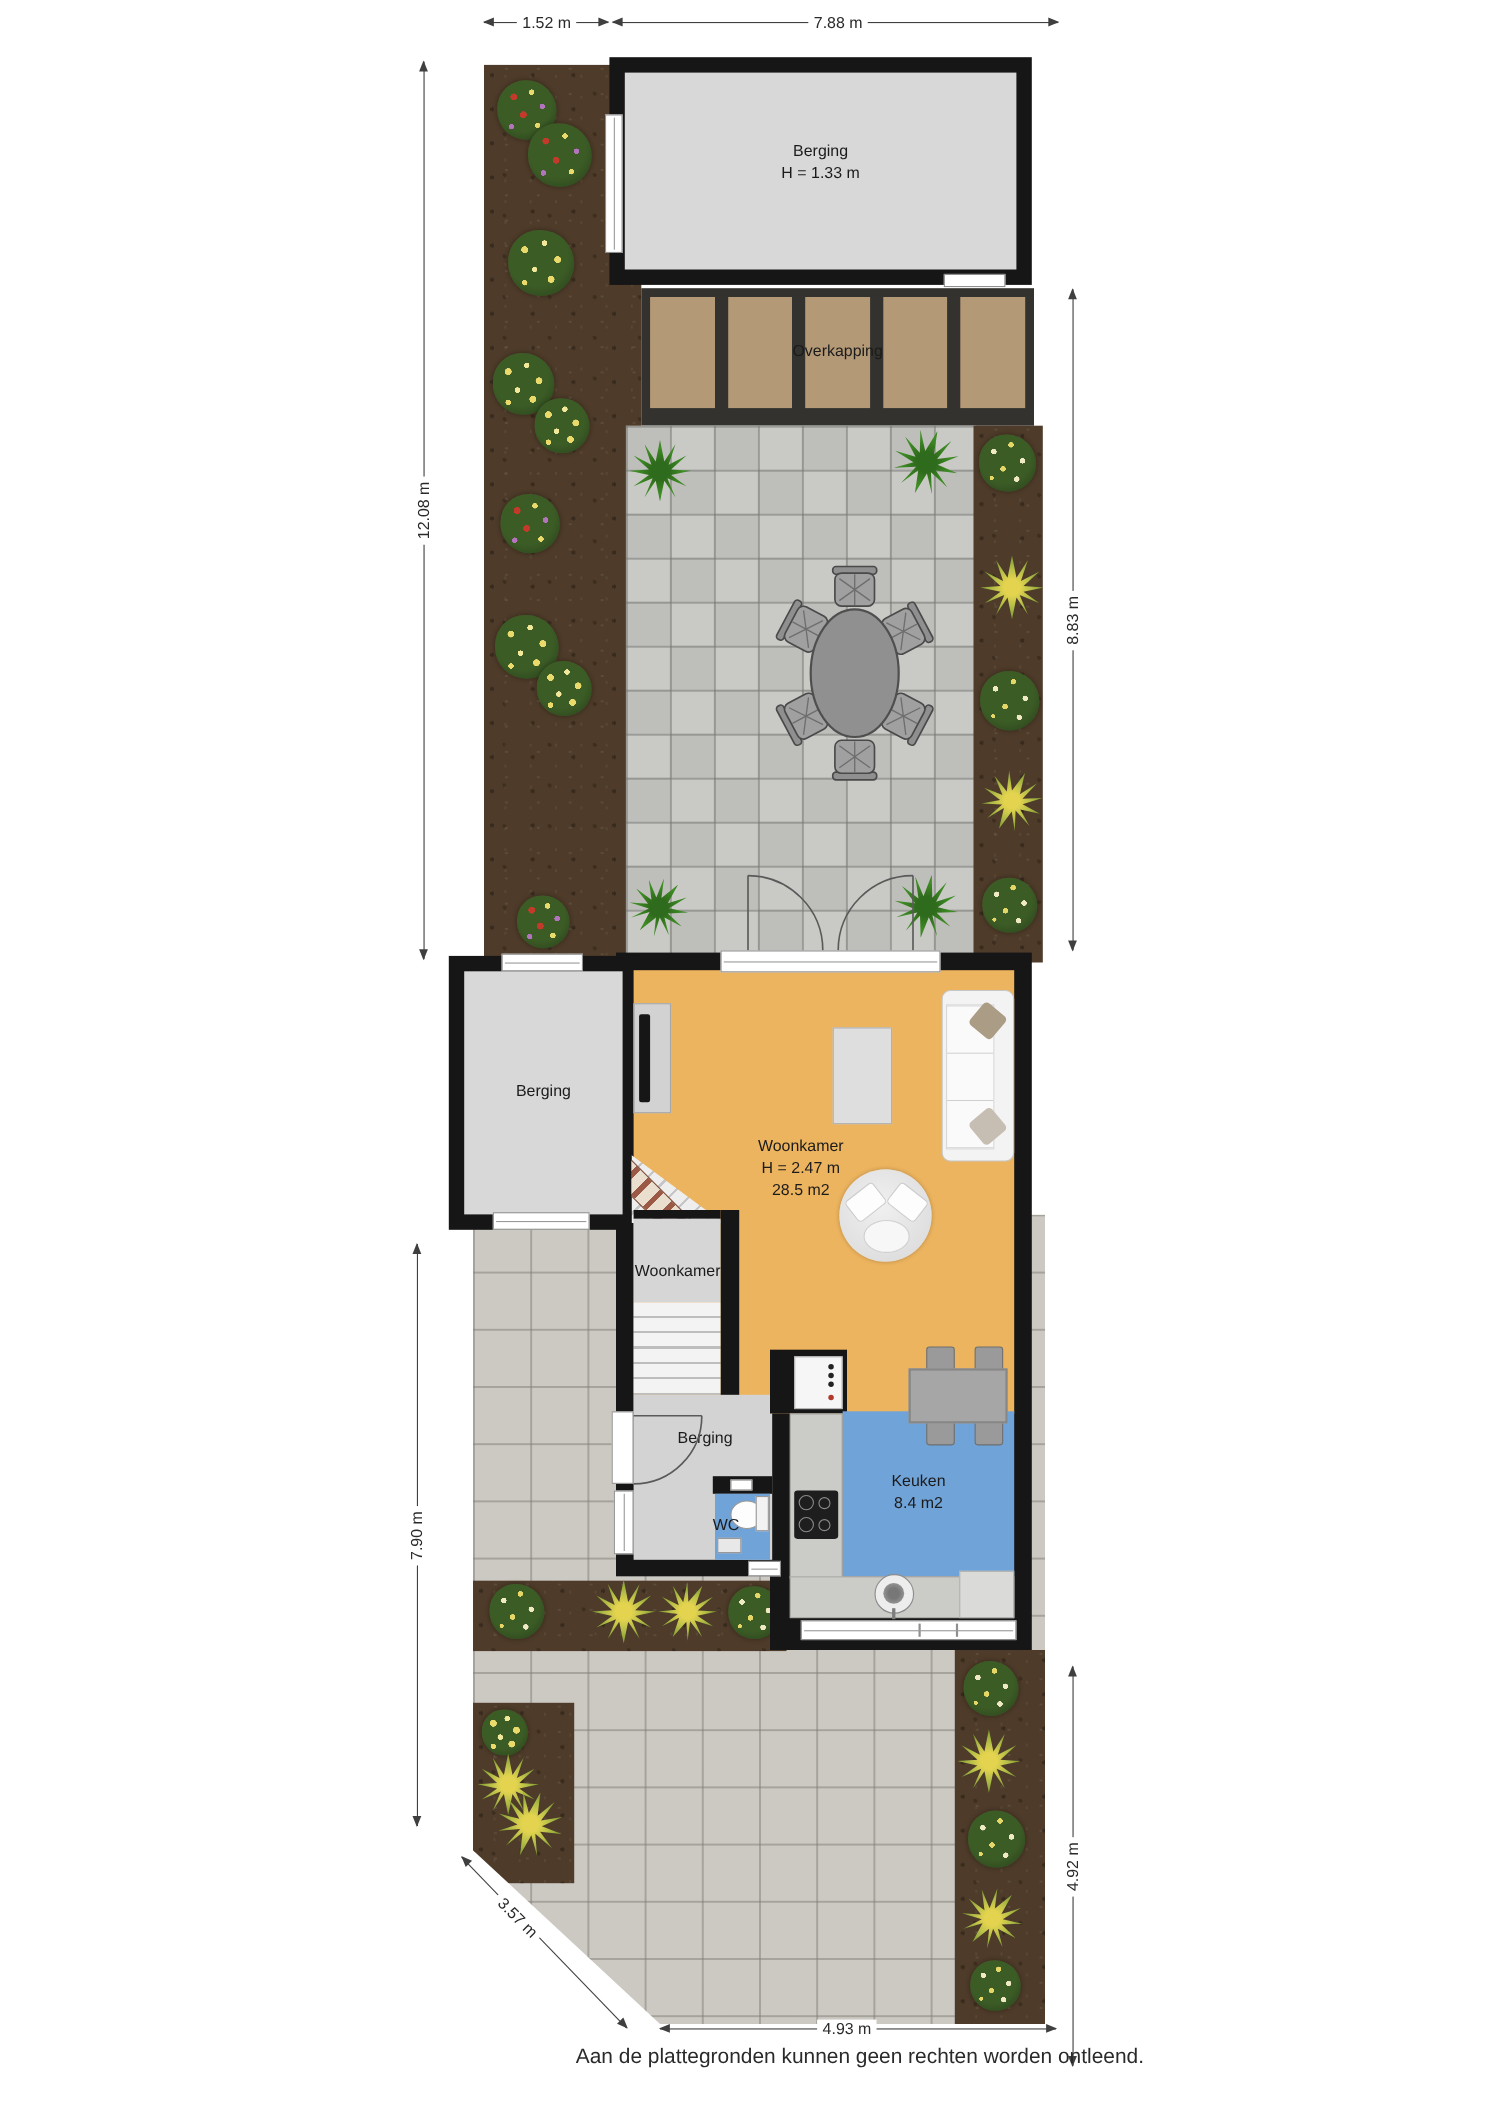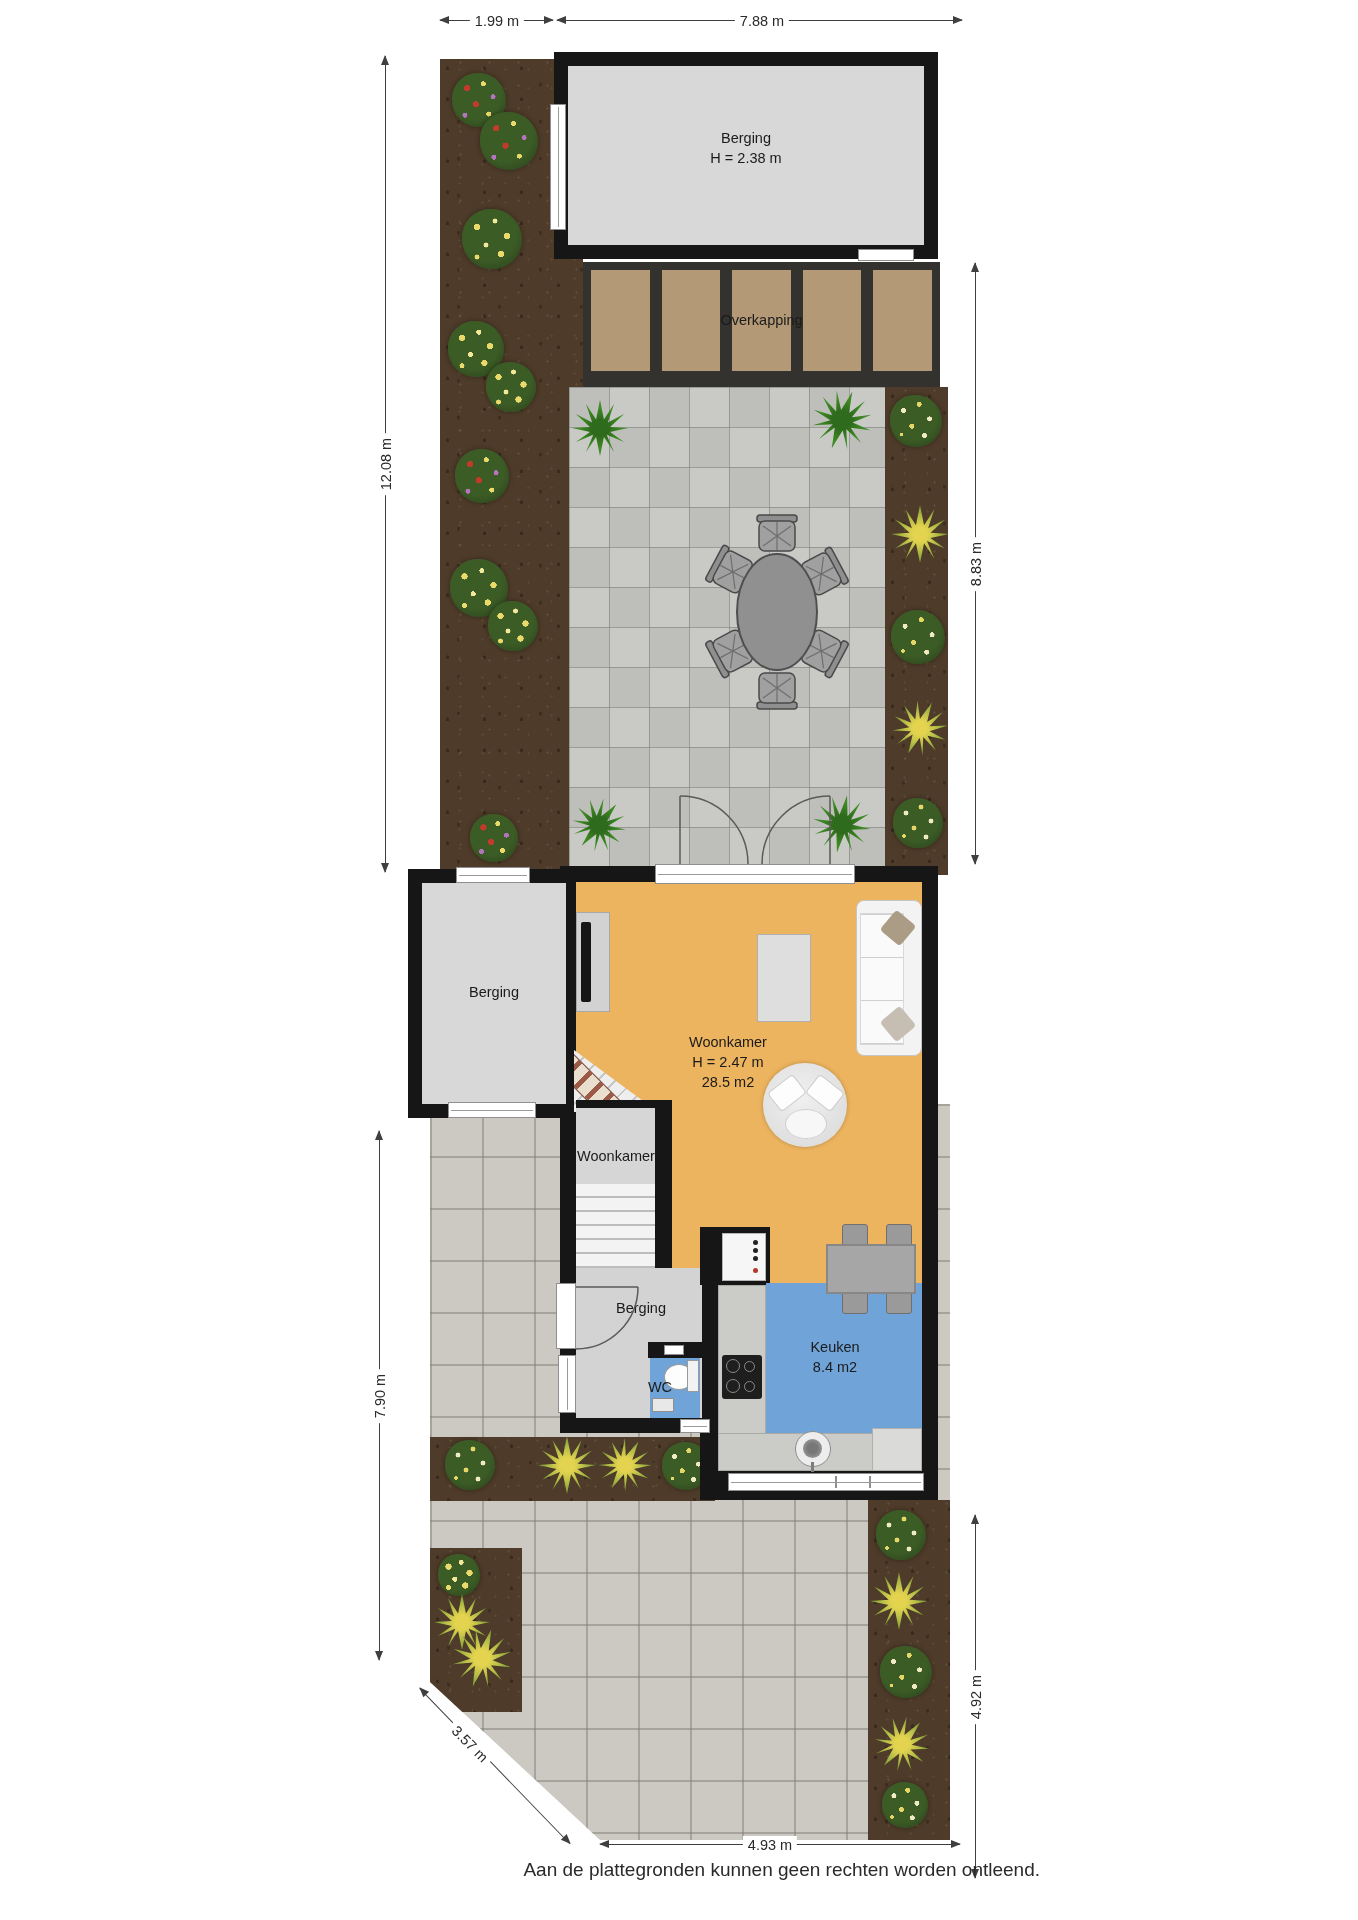--- a/index.html
+++ b/index.html
@@ -127,21 +127,21 @@
   <div class="bush" style="left:470px;top:814px;width:48px;height:48px;">
       <span class="fl fl-r"></span>
     </div>
 
   <div class="abs wall" style="left:554px;top:52px;width:384px;height:207px;"></div>
   <div class="abs storage-floor" style="left:568px;top:66px;width:356px;height:179px;"></div>
   <div class="win win-v" style="left:550px;top:104px;width:16px;height:126px;"></div>
   <div class="win" style="left:858px;top:249px;width:56px;height:12px;"></div>
   <div class="roomlabel" style="left:646px;top:128px;width:200px;">
     <div>Berging</div>
-    <div>H = 2.38 m</div>
+    <div>H = 1.33 m</div>
   </div>
 
   <div class="abs canopy" style="left:583px;top:262px;width:357px;height:125px;">
     <div class="canopy-panel"></div>
     <div class="canopy-panel"></div>
     <div class="canopy-panel"></div>
     <div class="canopy-panel"></div>
     <div class="canopy-panel"></div>
   </div>
   <div class="roomlabel" style="left:583px;top:310px;width:357px;">Overkapping</div>
@@ -310,21 +310,21 @@
   <div class="abs" style="left:842px;top:1290px;width:26px;height:24px;background:#9a9a9a;border:1px solid #6f6f6f;border-radius:3px;box-sizing:border-box;"></div>
   <div class="abs" style="left:886px;top:1290px;width:26px;height:24px;background:#9a9a9a;border:1px solid #6f6f6f;border-radius:3px;box-sizing:border-box;"></div>
   <div class="abs" style="left:826px;top:1244px;width:90px;height:50px;background:#a6a6a6;border:2px solid #878787;box-sizing:border-box;"></div>
 
   <div class="win win-h" style="left:728px;top:1473px;width:196px;height:18px;">
     <span class="abs" style="left:106px;top:2px;width:2px;height:12px;background:#8f8f8f;"></span>
     <span class="abs" style="left:140px;top:2px;width:2px;height:12px;background:#8f8f8f;"></span>
   </div>
 
   <div class="dimh" style="left:440px;top:20px;width:113px;"></div>
-  <div class="dimlabel" style="left:497px;top:21px;">1.99 m</div>
+  <div class="dimlabel" style="left:497px;top:21px;">1.52 m</div>
 
   <div class="dimh" style="left:557px;top:20px;width:405px;"></div>
   <div class="dimlabel" style="left:762px;top:21px;">7.88 m</div>
 
   <div class="dimv" style="left:385px;top:56px;height:816px;"></div>
   <div class="dimlabel rot" style="left:386px;top:464px;">12.08 m</div>
 
   <div class="dimv" style="left:379px;top:1131px;height:529px;"></div>
   <div class="dimlabel rot" style="left:380px;top:1396px;">7.90 m</div>
 

